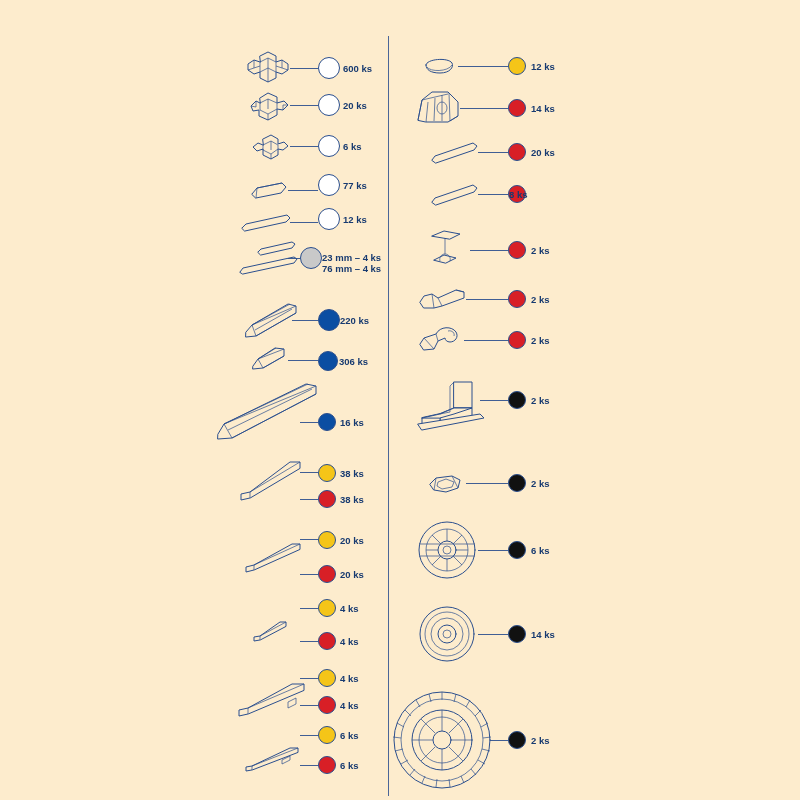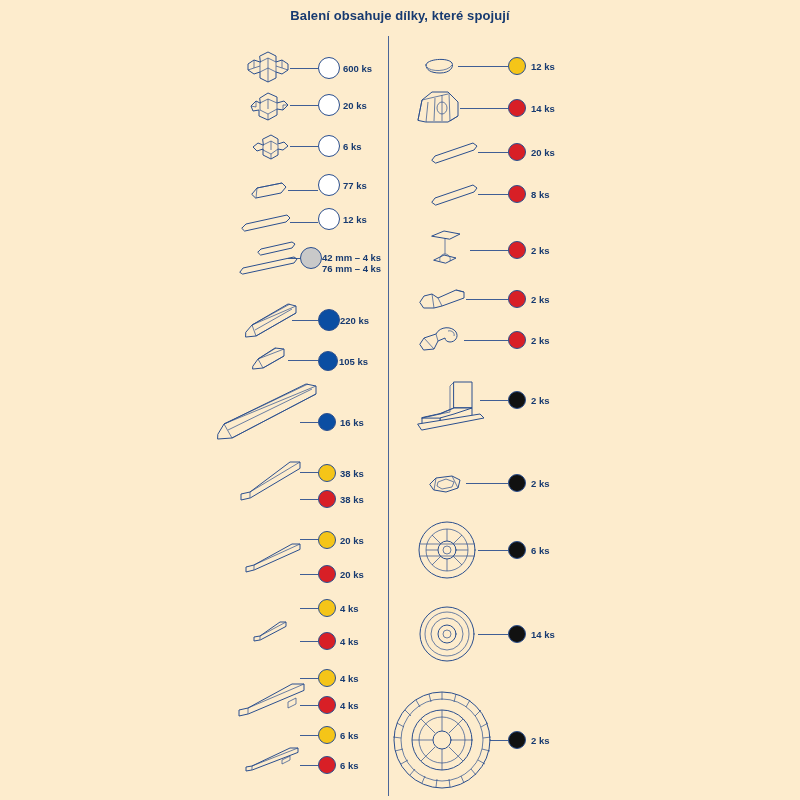--- a/index.html
+++ b/index.html
@@ -85,21 +85,20 @@
     fill: none;
     stroke: #2b4f8e;
     stroke-width: 0.7;
   }
 </style>
 </head>
 <body>
 
 <div class="page">
 
-  <div class="title">Balení obsahuje dílky, které spojují</div>
 
   <div class="divider"></div>
 
   <div class="part" style="left:246px; top:50px;">
     <svg width="44" height="38" viewBox="0 0 44 38">
       <path class="stf" d="M14 6 L22 2 L30 6 L30 12 L36 10 L42 14 L42 20 L36 24 L30 22 L30 28 L22 32 L14 28 L14 22 L8 24 L2 20 L2 14 L8 10 L14 12 Z"></path>
       <path class="thin" d="M14 12 L22 8 L30 12 M22 8 L22 18 M14 12 L14 22 M30 12 L30 22 M14 22 L22 18 L30 22 M8 10 L8 18 L2 20 M36 10 L36 18 L42 20 M8 18 L14 16 M36 18 L30 16 M22 18 L22 32"></path>
     </svg>
   </div>
   <div class="leader" style="left:290px; top:68px; width:28px;"></div>
@@ -146,42 +145,42 @@
   <div class="qty" style="left:343px; top:214px;">12 ks</div>
 
   <div class="part" style="left:238px; top:240px;">
     <svg width="62" height="36" viewBox="0 0 62 36">
       <path class="stf" d="M20 12 L23 9 L54 2 L57 4 L54 8 L23 15 Z"></path>
       <path class="stf" d="M2 32 L5 28 L56 17 L59 19 L56 23 L5 34 Z"></path>
     </svg>
   </div>
   <div class="leader" style="left:288px; top:258px; width:12px;"></div>
   <div class="dot grey" style="left:300px; top:247px; width:22px; height:22px;"></div>
-  <div class="qty two-line" style="left:322px; top:252px;">42 mm – 4 ks
+  <div class="qty two-line" style="left:322px; top:252px;">23 mm – 4 ks
 76 mm – 4 ks</div>
 
   <div class="part" style="left:242px; top:300px;">
     <svg width="58" height="42" viewBox="0 0 58 42">
       <path class="stf" d="M4 32 L10 25 L46 4 L54 6 L54 13 L14 36 L4 37 Z"></path>
       <path class="thin" d="M10 25 L48 4 M10 25 L14 36 M10 25 L54 6 M14 36 L54 13 M13 30 L50 9"></path>
     </svg>
   </div>
   <div class="leader" style="left:292px; top:320px; width:26px;"></div>
   <div class="dot blue" style="left:318px; top:309px; width:22px; height:22px;"></div>
   <div class="qty" style="left:340px; top:315px;">220 ks</div>
 
   <div class="part" style="left:248px; top:342px;">
     <svg width="42" height="32" viewBox="0 0 42 32">
       <path class="stf" d="M5 24 L10 17 L27 6 L36 7 L36 14 L15 26 L5 27 Z"></path>
       <path class="thin" d="M10 17 L28 6 M10 17 L15 26 M10 17 L36 7 M15 26 L36 14"></path>
     </svg>
   </div>
   <div class="leader" style="left:288px; top:360px; width:30px;"></div>
   <div class="dot blue" style="left:318px; top:351px; width:20px; height:20px;"></div>
-  <div class="qty" style="left:339px; top:356px;">105 ks</div>
+  <div class="qty" style="left:339px; top:356px;">306 ks</div>
 
   <div class="part" style="left:214px; top:380px;">
     <svg width="106" height="64" viewBox="0 0 106 64">
       <path class="stf" d="M4 54 L10 44 L92 4 L102 6 L102 14 L18 58 L4 59 Z"></path>
       <path class="thin" d="M10 44 L94 4 M10 44 L18 58 M10 44 L102 6 M18 58 L102 14 M14 50 L98 9"></path>
     </svg>
   </div>
   <div class="leader" style="left:300px; top:422px; width:18px;"></div>
   <div class="dot blue" style="left:318px; top:413px; width:18px; height:18px;"></div>
   <div class="qty" style="left:340px; top:417px;">16 ks</div>
@@ -281,21 +280,21 @@
   <div class="dot red" style="left:508px; top:143px; width:18px; height:18px;"></div>
   <div class="qty" style="left:531px; top:147px;">20 ks</div>
 
   <div class="part" style="left:430px; top:182px;">
     <svg width="50" height="26" viewBox="0 0 50 26">
       <path class="stf" d="M2 20 L5 16 L43 3 L47 6 L44 10 L6 23 Z"></path>
     </svg>
   </div>
   <div class="leader" style="left:478px; top:194px; width:30px;"></div>
   <div class="dot red" style="left:508px; top:185px; width:18px; height:18px;"></div>
-  <div class="qty" style="left:531px; top:189px;">8 ks</div>
+  <div class="qty" style="left:509px; top:189px;">8 ks</div>
 
   <div class="part" style="left:424px; top:228px;">
     <svg width="46" height="42" viewBox="0 0 46 42">
       <path class="stf" d="M8 8 L20 3 L36 6 L26 11 Z"></path>
       <path class="thin" d="M21 10 L21 26"></path>
       <path class="stf" d="M10 32 L20 27 L32 30 L22 35 Z"></path>
       <path class="thin" d="M21 26 C17 26, 15 30, 16 33 M21 26 C25 26, 27 30, 26 33"></path>
     </svg>
   </div>
   <div class="leader" style="left:470px; top:250px; width:38px;"></div>

